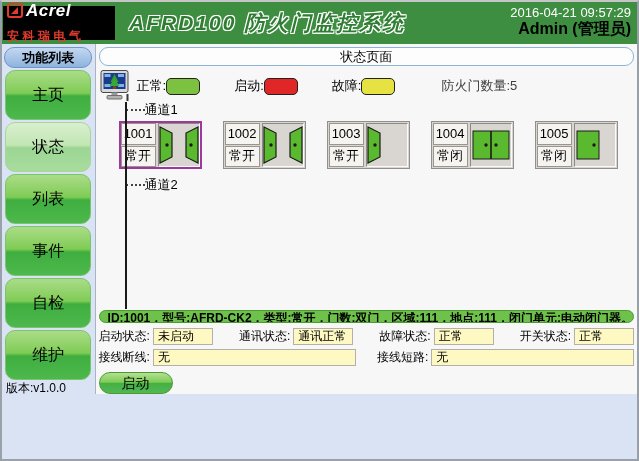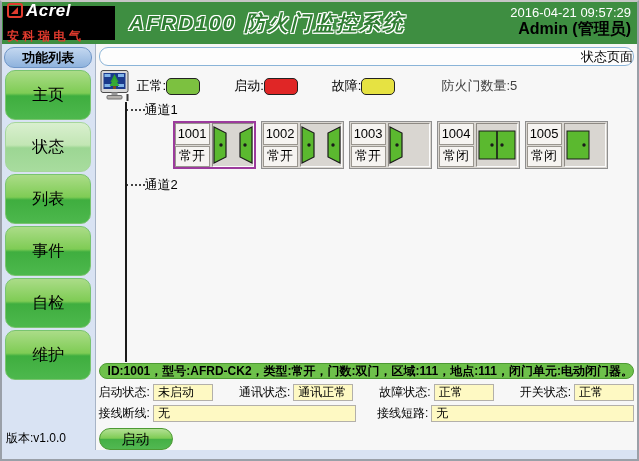--- a/index.html
+++ b/index.html
@@ -19,53 +19,53 @@
   .app-title {
     margin-left:14px; font-size:21px; font-weight:bold; font-style:italic; letter-spacing:2px;
     color:#2f7d32;
     text-shadow:-1px -1px 0 #fff, 1px -1px 0 #fff, -1px 1px 0 #fff, 1px 1px 0 #fff, 0 1px 0 #fff, 0 -1px 0 #fff;
     white-space:nowrap;
   }
   .header-right { position:absolute; right:6px; top:3px; text-align:right; line-height:16px; }
   .datetime { color:#fff; font-size:13px; }
   .user { color:#000; font-size:16px; font-weight:bold; }
   
-  .body-row { display:flex; height:406px; }
+  .body-row { display:flex; height:350px; }
   .sidebar { width:95px; background:#d9e3f3; border-right:1px solid #a7b4c6; display:flex;
     flex-direction:column; align-items:center; padding-top:3px; }
   .func-title { width:88px; height:21px; border-radius:10px; text-align:center; line-height:20px;
     font-size:13px; font-weight:bold; color:#000;
     background:linear-gradient(to bottom,#c3d7f0,#8fb3dd); border:1px solid #6f96c8; }
   .sb-btn { width:86px; height:50px; margin-top:2px; border-radius:10px; text-align:center;
     font-size:16px; color:#000; line-height:48px; cursor:pointer;
     background:linear-gradient(to bottom,#abdc88 0%,#7fcc55 46%,#3fae3f 52%,#4db84d 100%);
     border:1px solid #79c46f; }
   .sb-btn.active { background:linear-gradient(to bottom,#d9efcf 0%,#c2e6b4 46%,#9cd693 52%,#a8dc9e 100%);
     border:1px solid #a6d69c; }
   .sb-spacer { flex:1; }
   .version { align-self:flex-start; font-size:12px; color:#000; margin:0 0 3px 4px; }
   .main { flex:1; background:#f7f7f7; padding:3px 3px 0 3px; display:flex; flex-direction:column; }
   .page-title-pill { height:19px; background:#fdfdfd; border:1px solid #8ab4d8; border-radius:9px;
-    text-align:right; font-size:13px; line-height:17px; color:#000; }
+    text-align:center; font-size:13px; line-height:17px; color:#000; }
   
   .legend-row { display:flex; align-items:center; margin-top:4px; height:32px; }
   .monitor-icon { width:32px; display:flex; justify-content:center; cursor:pointer; }
   .legend-items { display:flex; align-items:center; }
   .legend-item { display:flex; align-items:center; margin-right:34px; }
   .legend-item:first-child { margin-left:6px; }
   .legend-label { font-size:13px; color:#000; }
   .swatch { width:34px; height:17px; border:1px solid #222; border-radius:5px; }
   .door-count { font-size:13px; color:#404040; margin-left:12px; }
   
   .tree { position:relative; height:268px; }
   .tree:before { content:""; position:absolute; left:26px; top:0; bottom:0; width:2px; background:#1a1a1a; }
   .channel-row { display:flex; align-items:center; height:16px; cursor:pointer; }
   .channel-row .connector { width:19px; margin-left:27px; border-top:2px dotted #444; }
   .channel-label { font-size:13px; color:#000; }
-  .doors-row { display:flex; gap:5px; margin:3px 0 8px 74px;align-items:center; }
+  .doors-row { display:flex; gap:21px; margin:3px 0 8px 20px;align-items:center; }
   .door-card { width:83px; height:48px; background:#d9d6d1; border:1px solid #8f8f8f;
     display:flex; padding:1px; gap:2px; cursor:pointer; }
   .door-card.selected { border:2px solid #9c3a9c; padding:0; }
   .door-cells { display:flex; flex-direction:column; gap:1px; width:37px; }
   .door-cell { flex:1; background:#f6f4f1; border:1px solid #9a968f; font-size:13px;
     display:flex; align-items:center; justify-content:center; color:#000; }
   .door-panel { flex:1; background:#d9d6d1; border:1px solid;
     border-color:#8e8a84 #fbfbfb #fbfbfb #8e8a84; display:flex; align-items:center; justify-content:center; }
   
   .summary-bar { height:16px; background:#6ec14b; border:1px solid #4d9a33; border-radius:8px;

